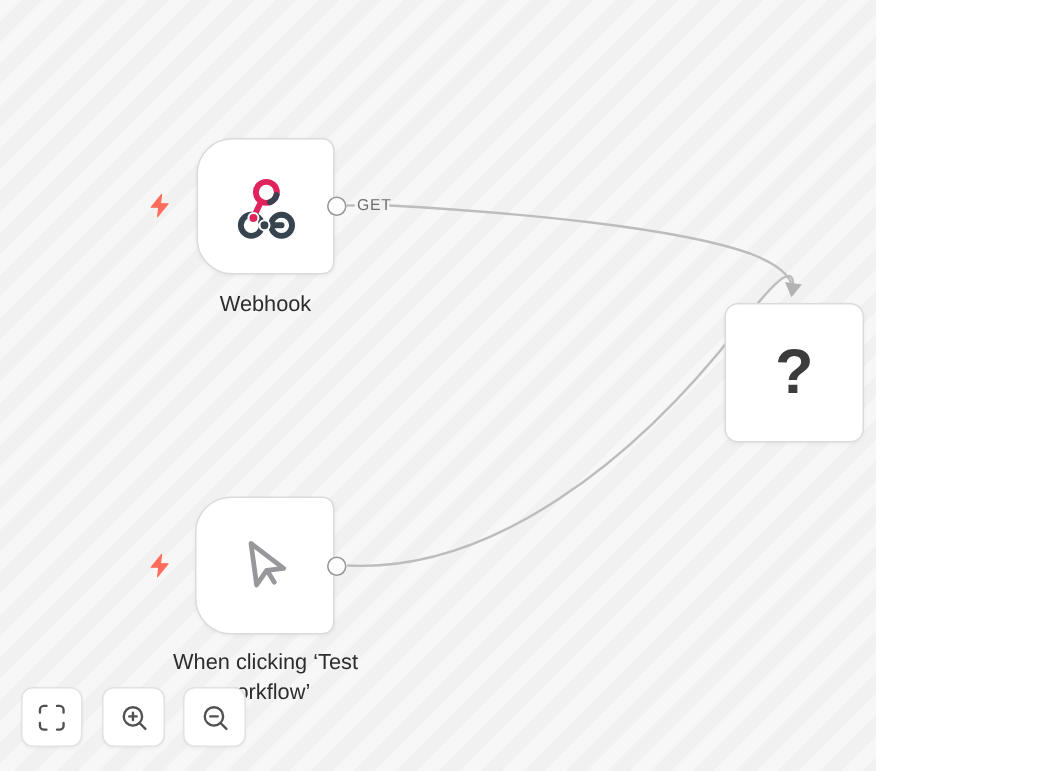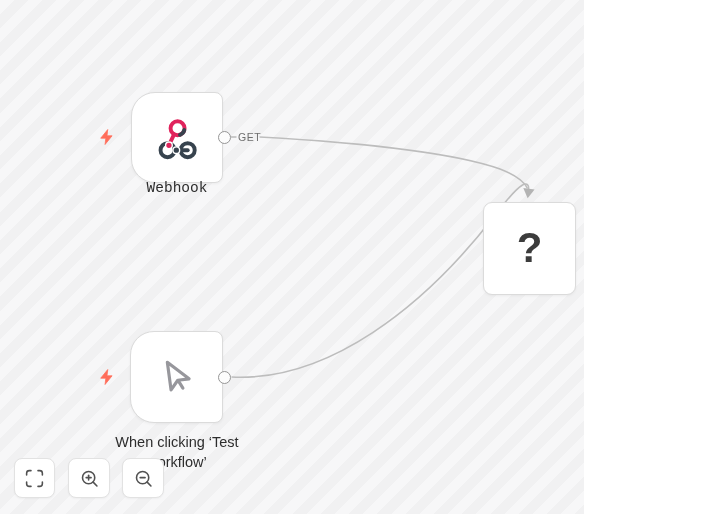--- a/index.html
+++ b/index.html
@@ -19,21 +19,21 @@
   .node-webhook{left:131px;top:92px;width:92px;height:91px;border-radius:24px 8px 8px 24px;}
   .node-netsuite{left:483px;top:202px;width:93px;height:93px;border-radius:9px;}
   .node-trigger{left:130px;top:331px;width:93px;height:92px;border-radius:24px 8px 8px 24px;}
 
   .qmark{font-size:42px;font-weight:700;color:#3c3c3c;line-height:1;transform:translateY(-1px);}
 
   .node-label{
     position:absolute;z-index:2;text-align:center;color:#2d2d2d;
     font-size:14.5px;line-height:20px;
   }
-  .label-webhook{left:101px;top:178px;width:152px;font-family:Liberation Mono, monospace;}
+  .label-webhook{left:101px;top:193px;width:152px;}
   .label-netsuite{left:453px;top:305px;width:153px;}
   .label-trigger{left:97px;top:432px;width:160px;}
 
   .bolt{position:absolute;width:18px;height:18px;z-index:2;}
   .bolt-webhook{left:98px;top:128px;}
   .bolt-trigger{left:98px;top:368px;}
 
   .port{
     position:absolute;width:13px;height:13px;border-radius:50%;
     background:#fdfdfd;border:1.5px solid #969696;box-sizing:border-box;z-index:3;

